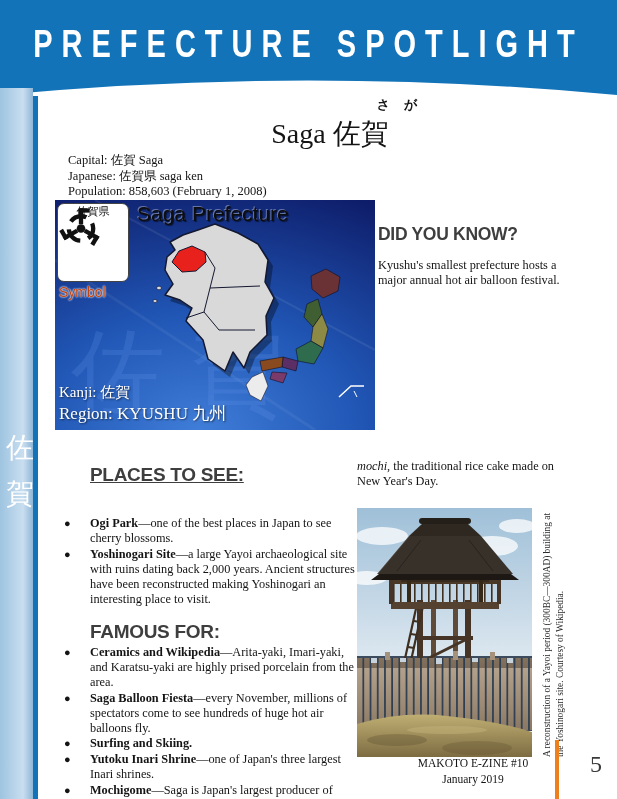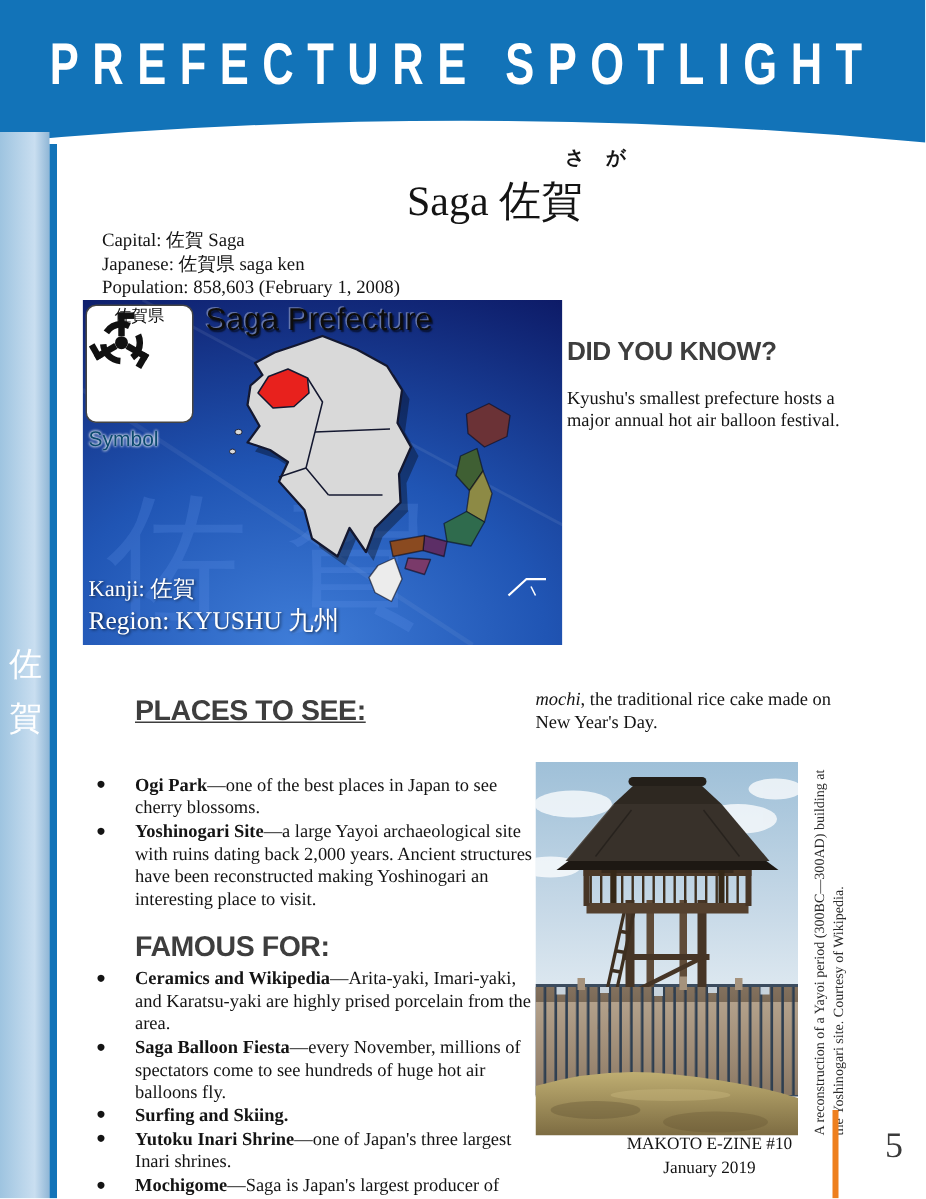--- a/index.html
+++ b/index.html
@@ -10,39 +10,39 @@
   #header-band{position:absolute;top:0;left:0;width:617px;height:100px;}
   #header-title{position:absolute;top:22px;left:0;width:617px;text-align:center;
     color:#fff;font-family:"Liberation Sans",sans-serif;font-weight:bold;
     font-size:29px;letter-spacing:9px;transform:scaleY(1.35);transform-origin:top;
     white-space:nowrap;}
 
   
   #sidebar-strip{position:absolute;top:88px;left:0;width:33px;height:711px;
     background:linear-gradient(to right,#9ec4e0,#c9def0 70%,#8fb6d6);}
   #sidebar-rule{position:absolute;top:96px;left:33px;width:5px;height:703px;background:#1273b8;}
-  #sidebar-kanji{position:absolute;top:425px;left:0;width:34px;text-align:center;
-    color:#fff;font-size:22px;line-height:1.65;word-break:break-all;}
+  #sidebar-kanji{position:absolute;top:425px;left:0;width:34px;text-align:right;
+    color:#fff;font-size:28px;line-height:1.65;word-break:break-all;}
 
   
   #title-block{position:absolute;top:96px;left:100px;width:460px;text-align:center;}
   #furigana{font-size:13px;letter-spacing:14px;margin-left:148px;font-weight:bold;}
   #main-title{font-size:28px;margin-top:1px;}
 
   
   #info-block{position:absolute;top:153px;left:68px;font-size:12.5px;line-height:15.6px;}
 
   
   #map-figure{position:absolute;top:200px;left:55px;width:320px;height:230px;overflow:hidden;}
   #map-figure svg{position:absolute;top:0;left:0;}
   #symbol-box{position:absolute;top:3px;left:2px;width:72px;height:79px;background:#fff;
     border:1px solid #444;border-radius:7px;text-align:center;padding-top:2px;box-sizing:border-box;}
   #symbol-kanji{font-size:11px;color:#111;line-height:11px;}
   #symbol-label{position:absolute;top:84px;left:4px;font-family:"Liberation Sans",sans-serif;
-    font-size:14px;color:#0c4a6e;text-shadow:0 0 2px #fff,0 0 2px #fff;}
+    font-size:14px;color:#c2410c;text-shadow:0 0 2px #fff,0 0 2px #fff;}
   #figure-title{position:absolute;top:2px;left:82px;font-family:"Liberation Sans",sans-serif;
     font-weight:normal;font-size:21px;color:#0d0d0d;
     text-shadow:-1px -1px 0 rgba(255,255,255,.35),1px 1px 1px rgba(0,0,0,.6);}
   .figure-line{position:absolute;left:4px;color:#fff;text-shadow:1px 1px 2px rgba(0,0,0,.6);text-align:center;}
   #figure-kanji-line{bottom:28px;font-size:15px;}
   #figure-region-line{bottom:5px;font-size:17px;}
 
   
   #dyk{position:absolute;top:224px;left:378px;width:190px;}
   .sec-head{font-family:"Liberation Sans",sans-serif;font-weight:bold;color:#3e3e3e;

